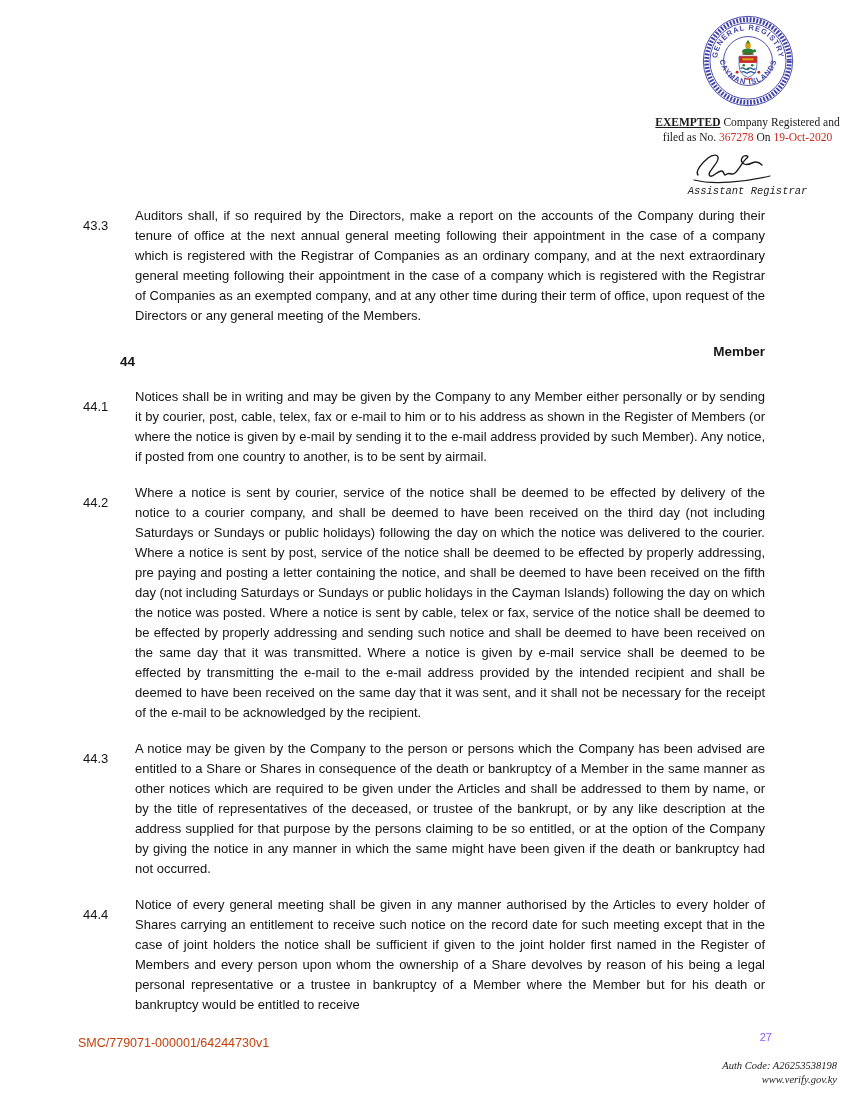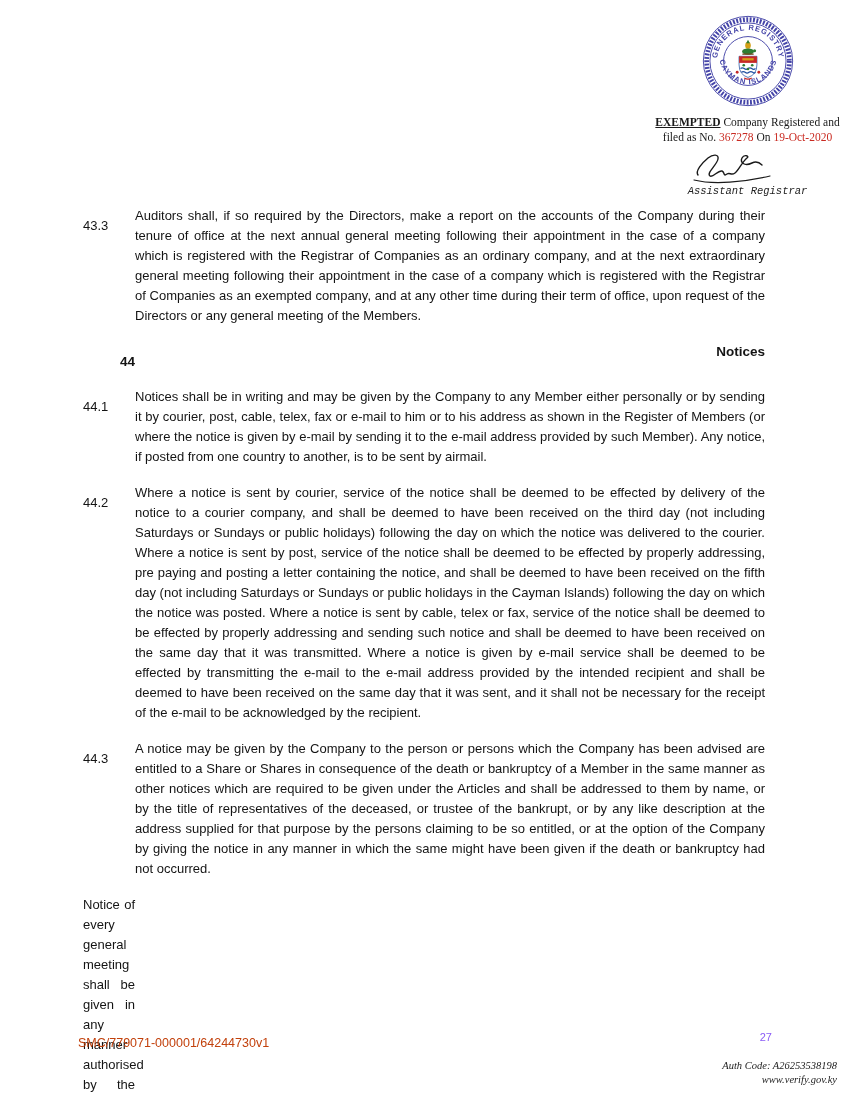--- a/index.html
+++ b/index.html
@@ -169,39 +169,40 @@
 
   <div class="content">
 
     <div class="clause">
       <div class="clause-num">43.3</div>
       <div class="clause-text">Auditors shall, if so required by the Directors, make a report on the accounts of the Company during their tenure of office at the next annual general meeting following their appointment in the case of a company which is registered with the Registrar of Companies as an ordinary company, and at the next extraordinary general meeting following their appointment in the case of a company which is registered with the Registrar of Companies as an exempted company, and at any other time during their term of office, upon request of the Directors or any general meeting of the Members.</div>
     </div>
 
     <div class="clause heading">
       <div class="clause-num">44</div>
-      <div class="clause-text">Notices</div>
+      <div class="clause-text">Member</div>
     </div>
 
     <div class="clause">
       <div class="clause-num">44.1</div>
       <div class="clause-text">Notices shall be in writing and may be given by the Company to any Member either personally or by sending it by courier, post, cable, telex, fax or e-mail to him or to his address as shown in the Register of Members (or where the notice is given by e-mail by sending it to the e-mail address provided by such Member).  Any notice, if posted from one country to another, is to be sent by airmail.</div>
     </div>
 
     <div class="clause">
       <div class="clause-num">44.2</div>
       <div class="clause-text">Where a notice is sent by courier, service of the notice shall be deemed to be effected by delivery of the notice to a courier company, and shall be deemed to have been received on the third day (not including Saturdays or Sundays or public holidays) following the day on which the notice was delivered to the courier.  Where a notice is sent by post, service of the notice shall be deemed to be effected by properly addressing, pre paying and posting a letter containing the notice, and shall be deemed to have been received on the fifth day (not including Saturdays or Sundays or public holidays in the Cayman Islands) following the day on which the notice was posted.  Where a notice is sent by cable, telex or fax, service of the notice shall be deemed to be effected by properly addressing and sending such notice and shall be deemed to have been received on the same day that it was transmitted.  Where a notice is given by e-mail service shall be deemed to be effected by transmitting the e-mail to the e-mail address provided by the intended recipient and shall be deemed to have been received on the same day that it was sent, and it shall not be necessary for the receipt of the e-mail to be acknowledged by the recipient.</div>
     </div>
 
     <div class="clause">
       <div class="clause-num">44.3</div>
       <div class="clause-text">A notice may be given by the Company to the person or persons which the Company has been advised are entitled to a Share or Shares in consequence of the death or bankruptcy of a Member in the same manner as other notices which are required to be given under the Articles and shall be addressed to them by name, or by the title of representatives of the deceased, or trustee of the bankrupt, or by any like description at the address supplied for that purpose by the persons claiming to be so entitled, or at the option of the Company by giving the notice in any manner in which the same might have been given if the death or bankruptcy had not occurred.</div>
     </div>
 
     <div class="clause">
+      <div class="clause-num">44.4</div>
       <div class="clause-text">Notice of every general meeting shall be given in any manner authorised by the Articles to every holder of Shares carrying an entitlement to receive such notice on the record date for such meeting except that in the case of joint holders the notice shall be sufficient if given to the joint holder first named in the Register of Members and every person upon whom the ownership of a Share devolves by reason of his being a legal personal representative or a trustee in bankruptcy of a Member where the Member but for his death or bankruptcy would be entitled to receive</div>
     </div>
 
   </div>
 
   <div class="doc-ref">SMC/779071-000001/64244730v1</div>
   <div class="page-num">27</div>
   <div class="auth-block">
     <div>Auth Code: A26253538198</div>
     <div>www.verify.gov.ky</div>

